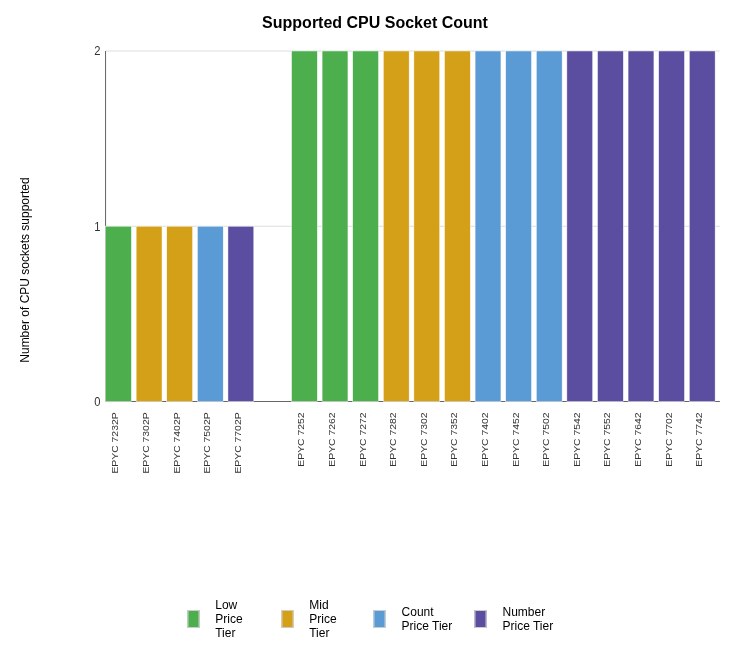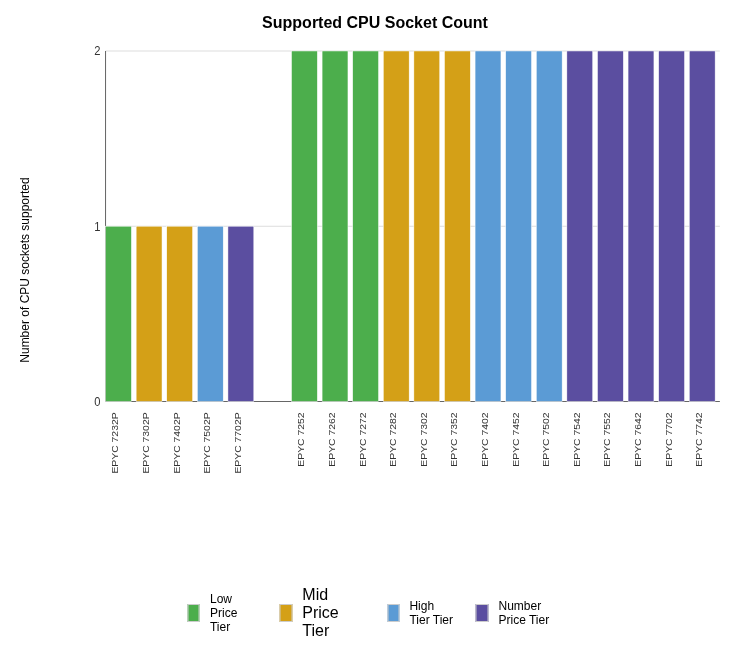--- a/index.html
+++ b/index.html
@@ -59,21 +59,21 @@
       transform: translateX(-50%);
       display: flex;
       flex-direction: row;
       gap: 20px;
       align-items: center;
       font-size: 12px;
     }
     .legend-item {
       display: flex;
       align-items: center;
-      gap: 10px;
+      gap: 16px;
     }
     .legend-box {
       width: 18px;
       height: 18px;
       border: 1px solid #ccc;
     }
   </style>
 </head>
 <body>
 
@@ -135,24 +135,24 @@
       </svg>
   </div>
 
   <div class="legend" id="legend-container">
       <div class="legend-item">
         <div class="legend-box" style="background-color: rgb(76, 174, 76);"></div>
         <span style="font-size: 12px;">Low Price Tier</span>
       </div>
       <div class="legend-item">
         <div class="legend-box" style="background-color: rgb(212, 160, 23);"></div>
-        <span style="font-size: 16px;">Mid Price Tier</span>
+        <span style="font-size: 12px;">Mid Price Tier</span>
       </div>
       <div class="legend-item">
         <div class="legend-box" style="background-color: rgb(91, 155, 213);"></div>
-        <span style="font-size: 12px;">High Tier Tier</span>
+        <span style="font-size: 12px;">Count Price Tier</span>
       </div>
       <div class="legend-item">
         <div class="legend-box" style="background-color: rgb(91, 78, 160);"></div>
         <span style="font-size: 12px;">Number Price Tier</span>
       </div>
     </div>
 </div>
 
 </body></html>

